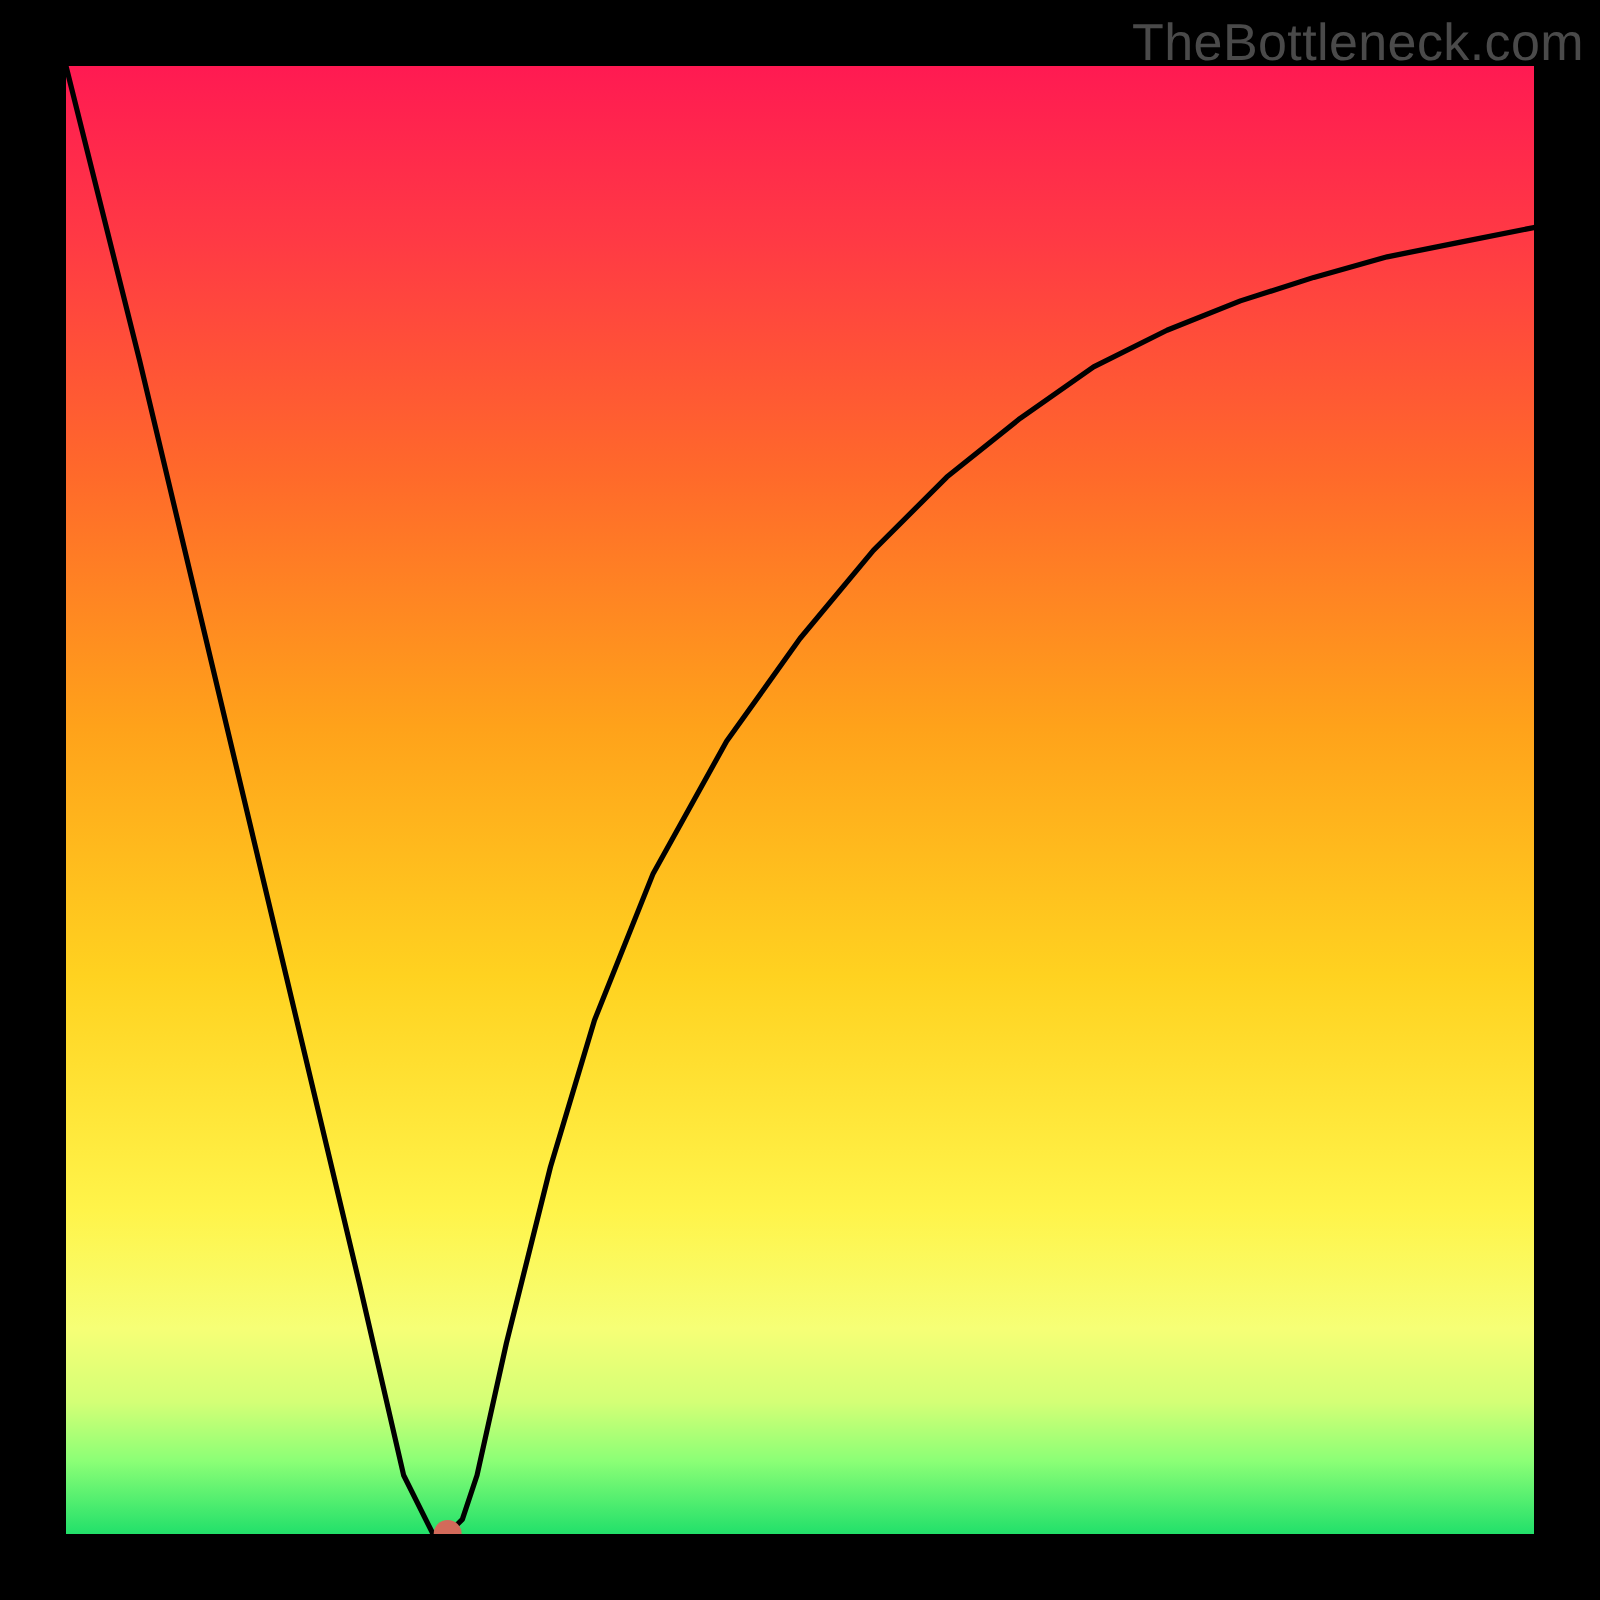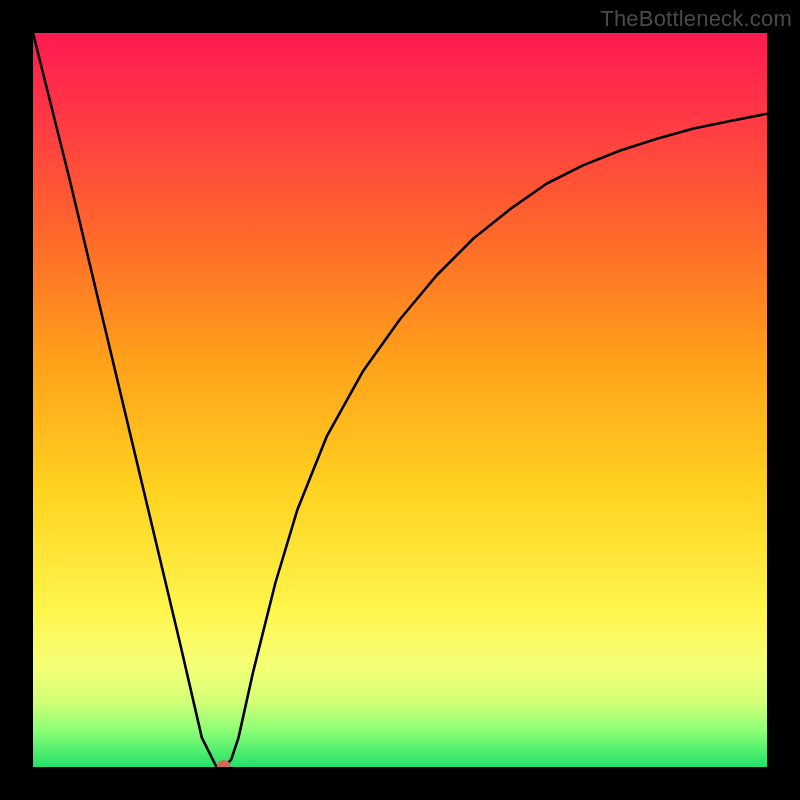--- a/index.html
+++ b/index.html
@@ -35,21 +35,21 @@
       #d4ff76 91%,
       #8cff76 95%,
       #22e06a 100%
     );
   }
   .watermark {
     position: absolute;
     top: 6px;
     right: 8px;
     color: #4a4a4a;
-    font-size: 22px;
+    font-size: 26px;
     font-weight: 500;
     letter-spacing: 0.2px;
     user-select: none;
   }
   svg.curve {
     position: absolute;
     inset: 0;
     width: 100%;
     height: 100%;
   }

